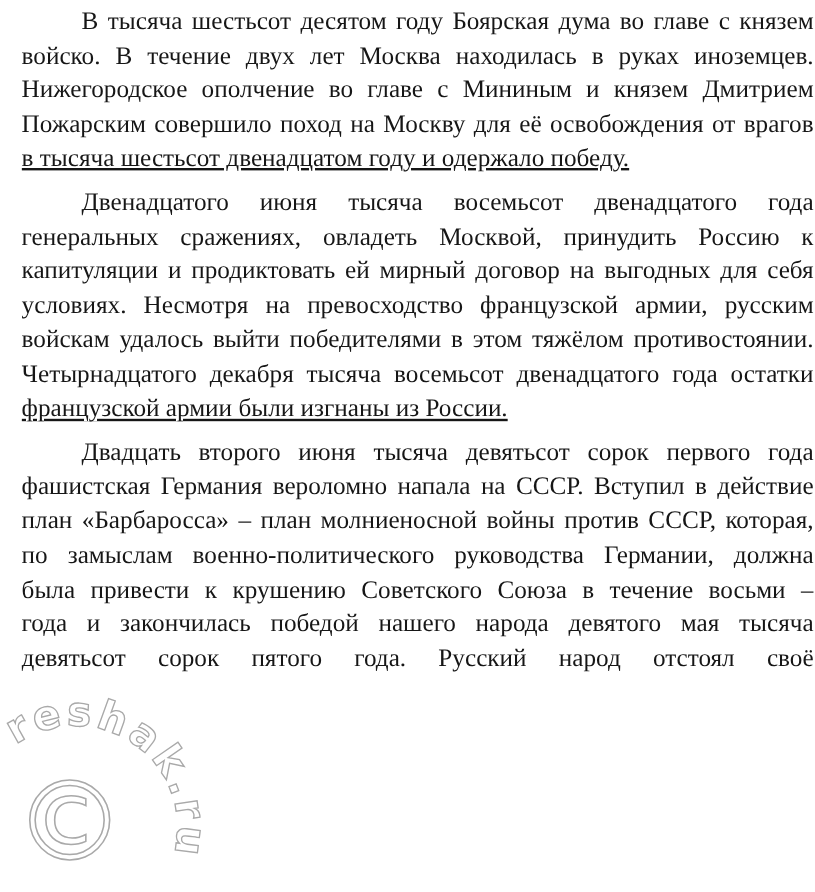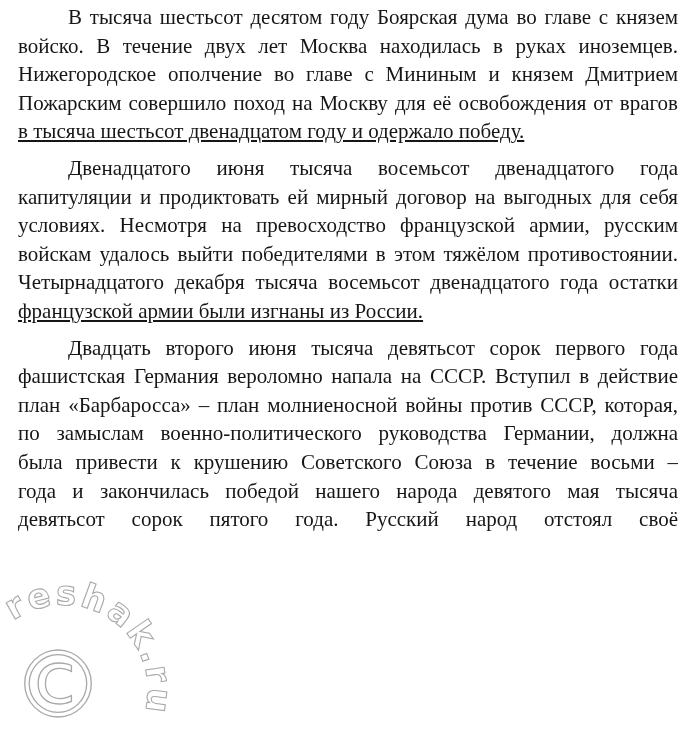--- a/index.html
+++ b/index.html
@@ -81,20 +81,21 @@
   <div class="doc" id="doc-body">
       <div class="para">
         <div class="line first">В тысяча шестьсот десятом году Боярская дума во главе с князем</div>
         <div class="line">войско. В течение двух лет Москва находилась в руках иноземцев.</div>
         <div class="line">Нижегородское ополчение во главе с Мининым и князем Дмитрием</div>
         <div class="line">Пожарским совершило поход на Москву для её освобождения от врагов</div>
         <div class="line last">в тысяча шестьсот двенадцатом году и одержало победу.</div>
       </div>
       <div class="para">
         <div class="line first">Двенадцатого июня тысяча восемьсот двенадцатого года</div>
+        <div class="line">генеральных сражениях, овладеть Москвой, принудить Россию к</div>
         <div class="line">капитуляции и продиктовать ей мирный договор на выгодных для себя</div>
         <div class="line">условиях. Несмотря на превосходство французской армии, русским</div>
         <div class="line">войскам удалось выйти победителями в этом тяжёлом противостоянии.</div>
         <div class="line">Четырнадцатого декабря тысяча восемьсот двенадцатого года остатки</div>
         <div class="line last">французской армии были изгнаны из России.</div>
       </div>
       <div class="para">
         <div class="line first">Двадцать второго июня тысяча девятьсот сорок первого года</div>
         <div class="line">фашистская Германия вероломно напала на СССР. Вступил в действие</div>
         <div class="line">план «Барбаросса» – план молниеносной войны против СССР, которая,</div>

